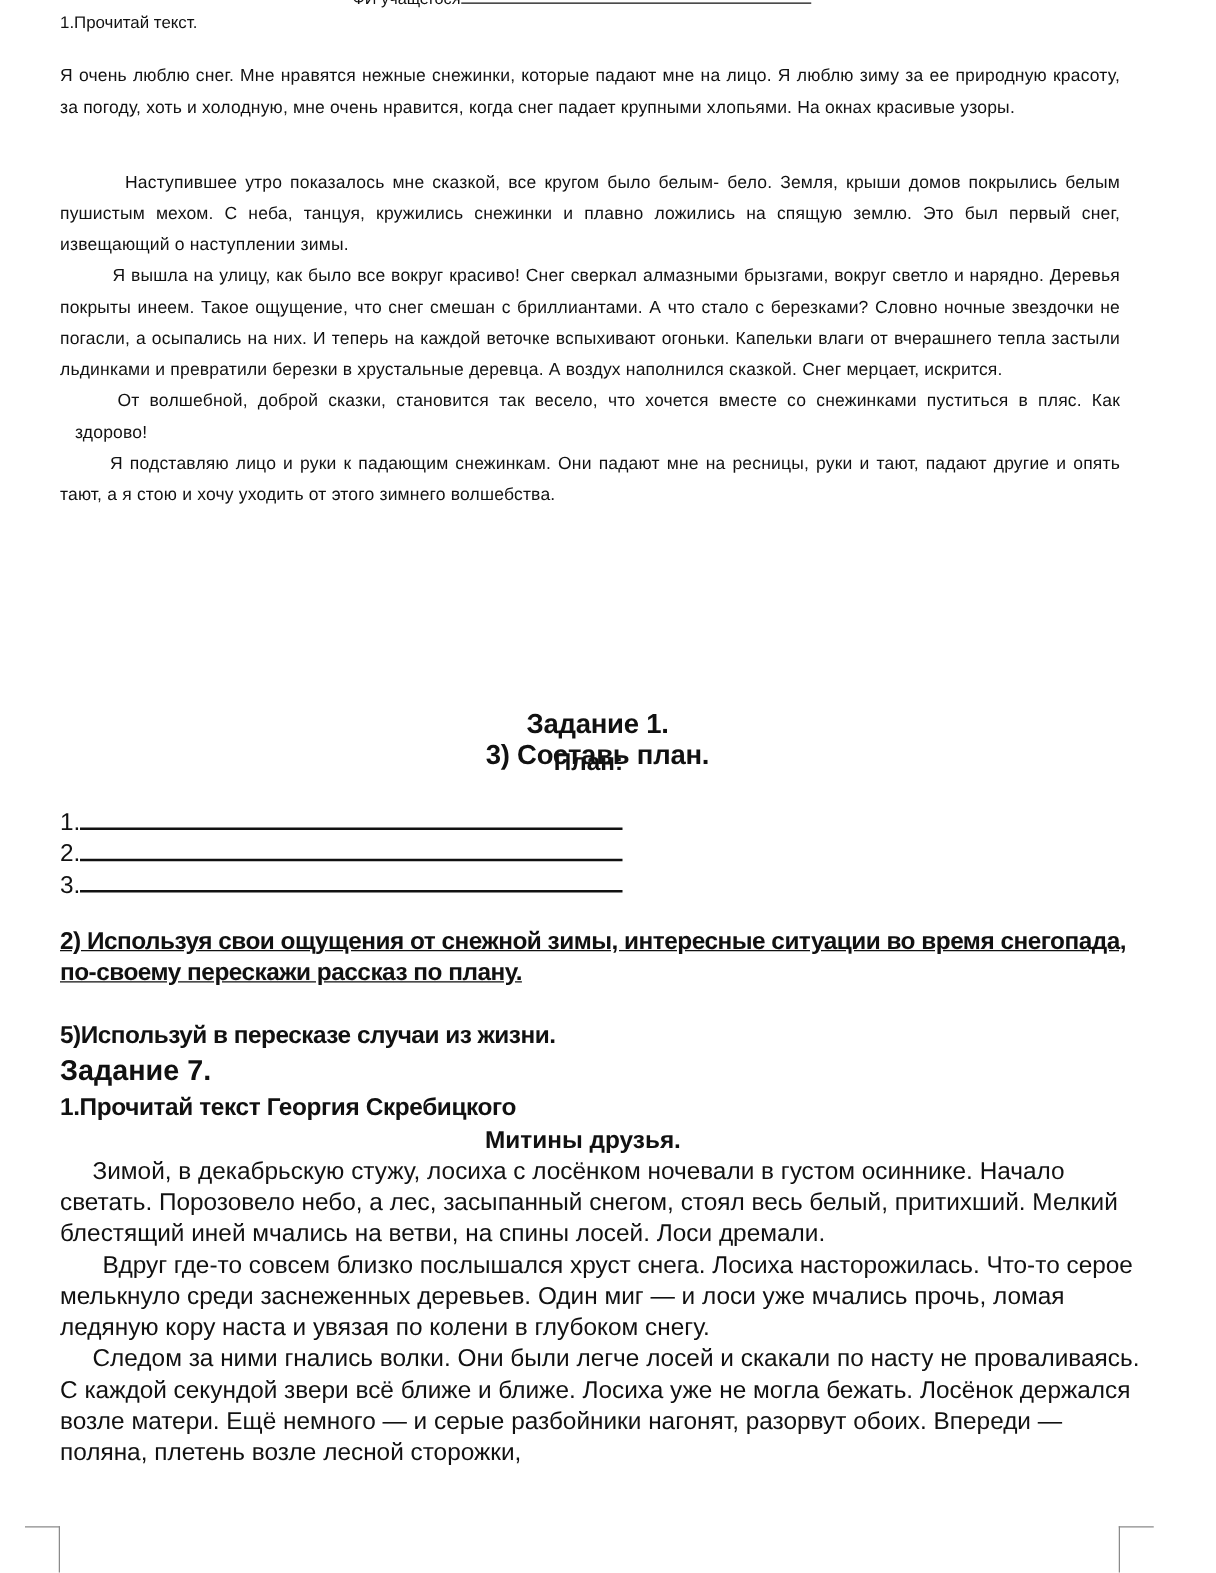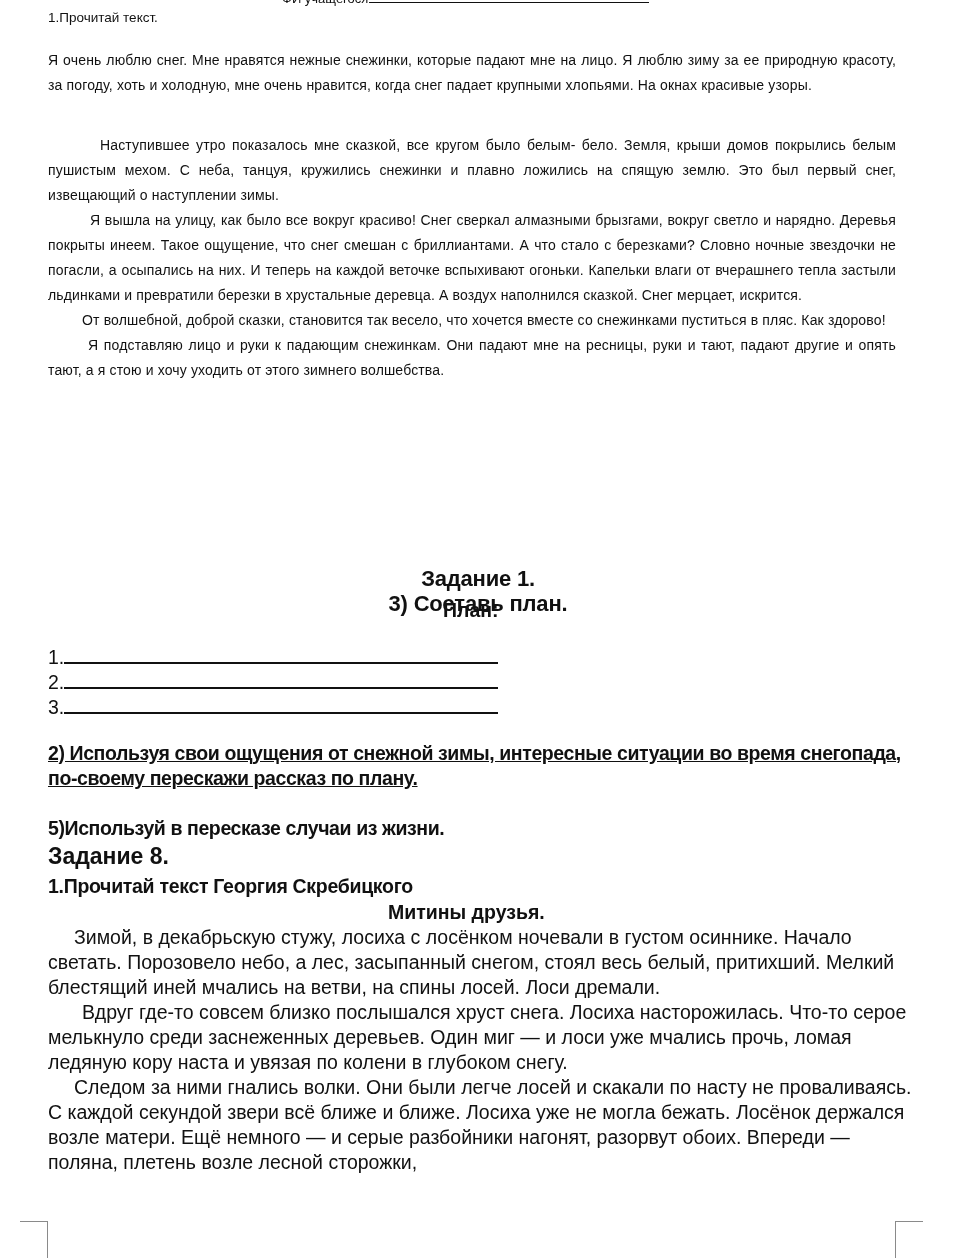--- a/index.html
+++ b/index.html
@@ -19,21 +19,21 @@
   .intro-label { position: absolute; left: 48px; top: 10px; font-size: 13.5px; }
 
   .text1 {
     position: absolute; left: 48px; top: 48px; width: 848px;
     font-size: 14px; line-height: 25px; text-align: justify;
     letter-spacing: 0.15px;
   }
   .text1 p { margin: 0; }
   .text1 p.ind-a { text-indent: 52px; margin-top: 35px; }
   .text1 p.ind-b { text-indent: 42px; }
-  .text1 p.ind-c { text-indent: 34px; }
+  .text1 p.ind-c { text-indent: 34px; margin-left: 12px; }
   .text1 p.ind-d { text-indent: 40px; }
 
   .task1 { position: absolute; left: 48px; top: 566px; width: 860px; }
   .task1 .h { font-size: 22px; font-weight: bold; line-height: 25px; margin: 0; letter-spacing: -0.2px; text-align: center; }
   .plan-title { position: absolute; left: 443px; top: 599px; font-size: 19.5px; font-weight: bold; }
   .plan-list { position: absolute; left: 48px; top: 643px; }
   .plan-row { font-size: 19.5px; line-height: 25px; height: 25px; white-space: nowrap; }
   .plan-row .blank { display: inline-block; width: 434px; border-bottom: 2px solid #111; height: 19px; vertical-align: baseline; }
 
   .q2 { position: absolute; left: 48px; top: 741px; width: 860px; font-size: 19.5px; font-weight: bold; line-height: 25px; letter-spacing: -0.4px; text-decoration: underline; }
@@ -87,21 +87,21 @@
       <span>2.</span><span class="blank"></span>
     </div>
     <div class="plan-row">
       <span>3.</span><span class="blank"></span>
     </div>
   </div>
 
   <div class="q2">2) Используя свои ощущения от снежной зимы, интересные ситуации во время снегопада, по-своему перескажи рассказ по плану.</div>
   <div class="q3">5)Используй в пересказе случаи из жизни.</div>
 
-  <div class="task2-h">Задание 8.</div>
+  <div class="task2-h">Задание 7.</div>
   <div class="task2-read">1.Прочитай текст Георгия Скребицкого</div>
   <div class="story-title">Митины друзья.</div>
 
   <div class="text2">
     <p>Зимой, в декабрьскую стужу, лосиха с лосёнком ночевали в густом осиннике. Начало светать. Порозовело небо, а лес, засыпанный снегом, стоял весь белый, притихший. Мелкий блестящий иней мчались на ветви, на спины лосей. Лоси дремали.</p>
     <p class="ind-w">Вдруг где-то совсем близко послышался хруст снега. Лосиха насторожилась. Что-то серое мелькнуло среди заснеженных деревьев. Один миг — и лоси уже мчались прочь, ломая ледяную кору наста и увязая по колени в глубоком снегу.</p>
     <p>Следом за ними гнались волки. Они были легче лосей и скакали по насту не проваливаясь. С каждой секундой звери всё ближе и ближе. Лосиха уже не могла бежать. Лосёнок держался возле матери. Ещё немного — и серые разбойники нагонят, разорвут обоих. Впереди — поляна, плетень возле лесной сторожки,</p>
   </div>
 
   <div class="corner-left"></div>

